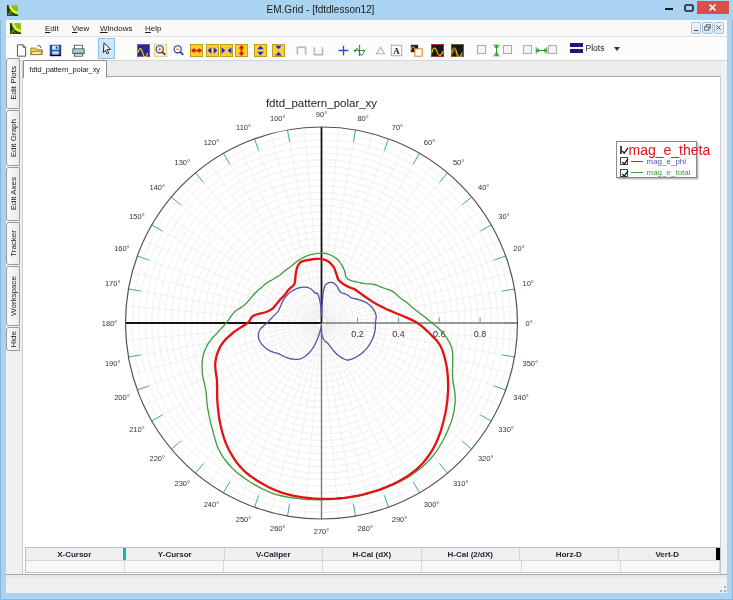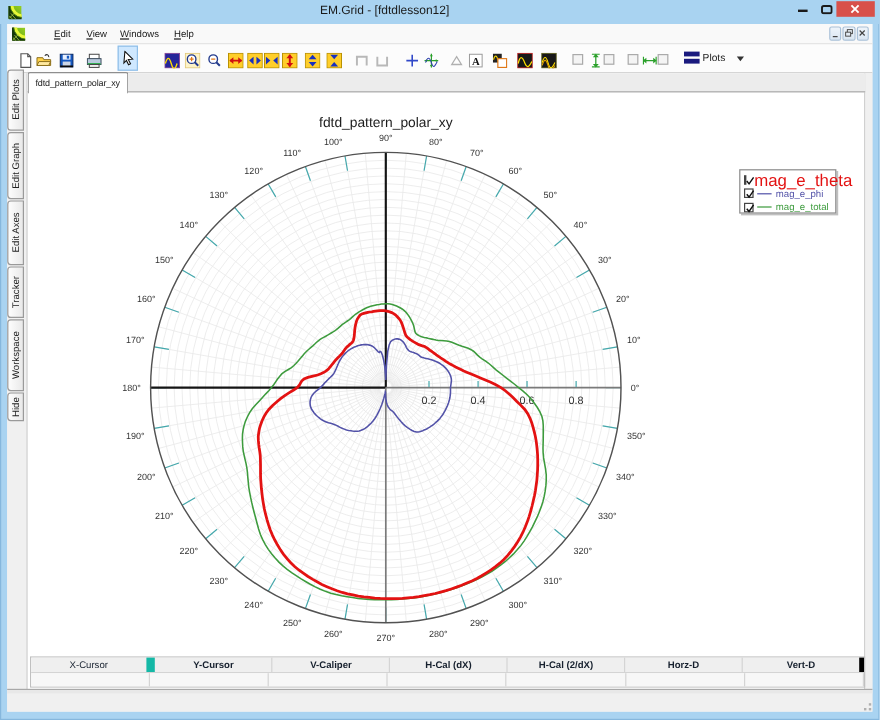--- a/index.html
+++ b/index.html
@@ -463,21 +463,21 @@
           <path d="M1.3 3.9l1.9 2.3L7 0.8" fill="none" stroke="#111" stroke-width="1.2"></path>
         </svg>
       </span>
 <span style="display:inline-block;width:12px;height:1.3px;background:#3d9b3d;margin-left:3px"></span>
 <span style="font-size:8px;color:#3d9b3d;margin-left:4px;white-space:nowrap">mag_e_total</span>
     </div>
   </div>
 
 <div style="position:absolute;left:24.5px;top:547px;width:696.5px;height:25.5px;border:1px solid #c0c0c0">
 <div style="display:flex;height:13px;background:#efefef;border-bottom:1px solid #d4d4d4">
-      <div style="flex:1;border-right:7px solid #14b8a6;display:flex;align-items:center;justify-content:center;font-size:8px;font-weight:normal;color:#16202e">X-Cursor</div>
+      <div style="flex:1;border-right:3px solid #14b8a6;display:flex;align-items:center;justify-content:center;font-size:8px;font-weight:bold;color:#16202e">X-Cursor</div>
       <div style="flex:1;border-right:1px solid #d4d4d4;display:flex;align-items:center;justify-content:center;font-size:8px;font-weight:bold;color:#16202e">Y-Cursor</div>
       <div style="flex:1;border-right:1px solid #d4d4d4;display:flex;align-items:center;justify-content:center;font-size:8px;font-weight:bold;color:#16202e">V-Caliper</div>
       <div style="flex:1;border-right:1px solid #d4d4d4;display:flex;align-items:center;justify-content:center;font-size:8px;font-weight:bold;color:#16202e">H-Cal (dX)</div>
       <div style="flex:1;border-right:1px solid #d4d4d4;display:flex;align-items:center;justify-content:center;font-size:8px;font-weight:bold;color:#16202e">H-Cal (2/dX)</div>
       <div style="flex:1;border-right:1px solid #d4d4d4;display:flex;align-items:center;justify-content:center;font-size:8px;font-weight:bold;color:#16202e">Horz-D</div>
       <div style="flex:1;border-right:4px solid #000000;display:flex;align-items:center;justify-content:center;font-size:8px;font-weight:bold;color:#16202e">Vert-D</div>
     </div>
 <div style="display:flex;height:10.5px;background:#f7f7f7">
       <div style="flex:1;border-right:1px solid #d4d4d4"></div>
       <div style="flex:1;border-right:1px solid #d4d4d4"></div>

